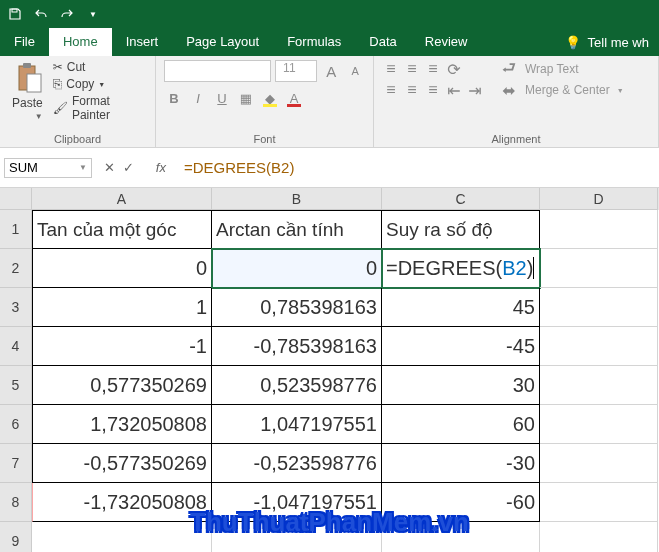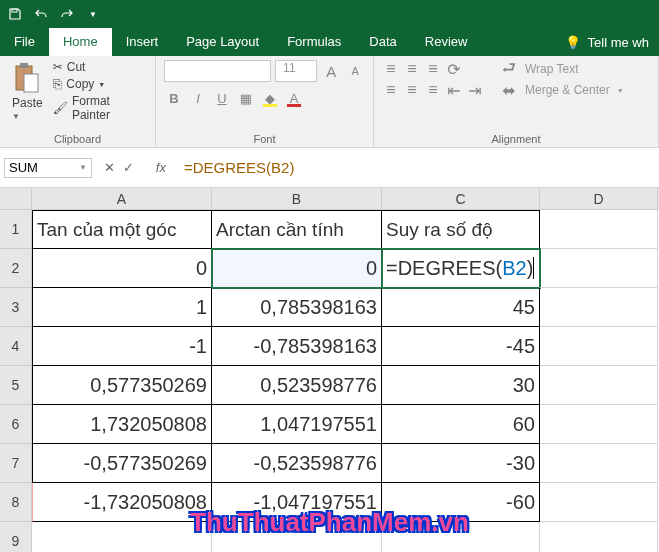--- a/index.html
+++ b/index.html
@@ -7,21 +7,21 @@
 .titlebar{height:28px;background:#0E6432;display:flex;align-items:center;padding:0 8px;gap:12px}
 .titlebar .icon{width:14px;height:14px;display:inline-flex;align-items:center;justify-content:center;color:#fff;font-size:12px}
 .ribbon-tabs{height:28px;background:#0E6432;display:flex;}
 .ribbon-tabs .tab{padding:6px 14px;color:#fff;font-size:13px;cursor:pointer}
 .ribbon-tabs .tab.active{background:#fff;color:#217346}
 .ribbon-tabs .tell{margin-left:auto;display:flex;align-items:center;color:#fff;font-size:13px;padding:6px 10px;gap:6px}
 .ribbon{height:92px;background:#F1F1F1;border-bottom:1px solid #D4D4D4;display:flex}
 .rgroup{border-right:1px solid #D4D4D4;display:flex;flex-direction:column;padding:4px 8px 2px}
 .rgroup .content{flex:1;display:flex;gap:6px}
 .rgroup .label{text-align:center;font-size:11px;color:#666;padding-top:2px}
-.paste-btn{display:flex;flex-direction:column;align-items:flex-start;gap:2px;padding:2px 4px}
+.paste-btn{display:flex;flex-direction:column;align-items:flex-end;gap:2px;padding:2px 4px}
 .paste-btn .ico{width:28px;height:32px}
 .paste-btn .txt{font-size:12px;color:#444}
 .clip-small{display:flex;flex-direction:column;gap:3px;font-size:12px;color:#444;justify-content:flex-start}
 .clip-small div{display:flex;align-items:center;gap:4px}
 .font-row{display:flex;align-items:center;gap:4px;}
 .font-combo{border:1px solid #C8C8C8;background:#fff;height:22px;font-size:12px;padding:0 18px 0 4px;color:#999;position:relative}
 .font-btn{border:1px solid transparent;width:20px;height:20px;display:inline-flex;align-items:center;justify-content:center;font-size:13px;color:#888}
 .align-grid{display:flex;flex-direction:column;gap:3px}
 .align-row{display:flex;gap:3px;align-items:center}
 .align-ico{width:18px;height:18px;display:inline-flex;align-items:center;justify-content:center;color:#888}
@@ -39,21 +39,21 @@
 .rowhdr{width:32px;background:#E6E6E6;border-right:1px solid #ccc;border-bottom:1px solid #ccc;display:flex;align-items:center;justify-content:center;font-size:14px;color:#444}
 .cell{border-right:1px solid #000;border-bottom:1px solid #000;display:flex;align-items:center;font-size:20px;color:#333;padding:0 4px;height:39px;overflow:hidden;white-space:nowrap}
 .cell.hdr{font-size:19px}
 .cell.num{justify-content:flex-end}
 .cell.editing{background:#fff;outline:2px solid #217346;outline-offset:-1px;font-family:Calibri,sans-serif}
 .cell.editing .ref{color:#0070C0}
 .row1 .cell{border-top:1px solid #000}
 .cA{width:180px}.cB{width:170px}.cC{width:158px}.cD{width:118px;border-right:1px solid #D4D4D4;border-bottom:1px solid #D4D4D4}
 .row .cD{border-right:1px solid #D4D4D4;border-bottom:1px solid #D4D4D4;border-top:none}
 .r9 .cell{border-bottom:1px solid #D4D4D4;border-right:1px solid #D4D4D4}
-.watermark{position:absolute;bottom:14px;left:50%;transform:translateX(-50%);font-family:"Arial Black",sans-serif;font-size:26px;font-weight:900;color:#ec4899;text-shadow:-2px -2px 0 #0033CC,2px -2px 0 #0033CC,-2px 2px 0 #0033CC,2px 2px 0 #0033CC,0 0 3px #fff}
+.watermark{position:absolute;bottom:14px;left:50%;transform:translateX(-50%);font-family:"Arial Black",sans-serif;font-size:26px;font-weight:900;color:#1d4ed8;text-shadow:-2px -2px 0 #0033CC,2px -2px 0 #0033CC,-2px 2px 0 #0033CC,2px 2px 0 #0033CC,0 0 3px #fff}
 .sel-b2{outline:2px solid #217346;outline-offset:-1px;background:#F2F7FF}
 .caret{display:inline-block;width:1px;height:22px;background:#000;vertical-align:middle;animation:blink 1s infinite}
 @keyframes blink{50%{opacity:0}}
 </style>
 </head>
 <body>
 
 <div class="titlebar">
   <span class="icon">
       <svg width="14" height="14" viewBox="0 0 14 14">

